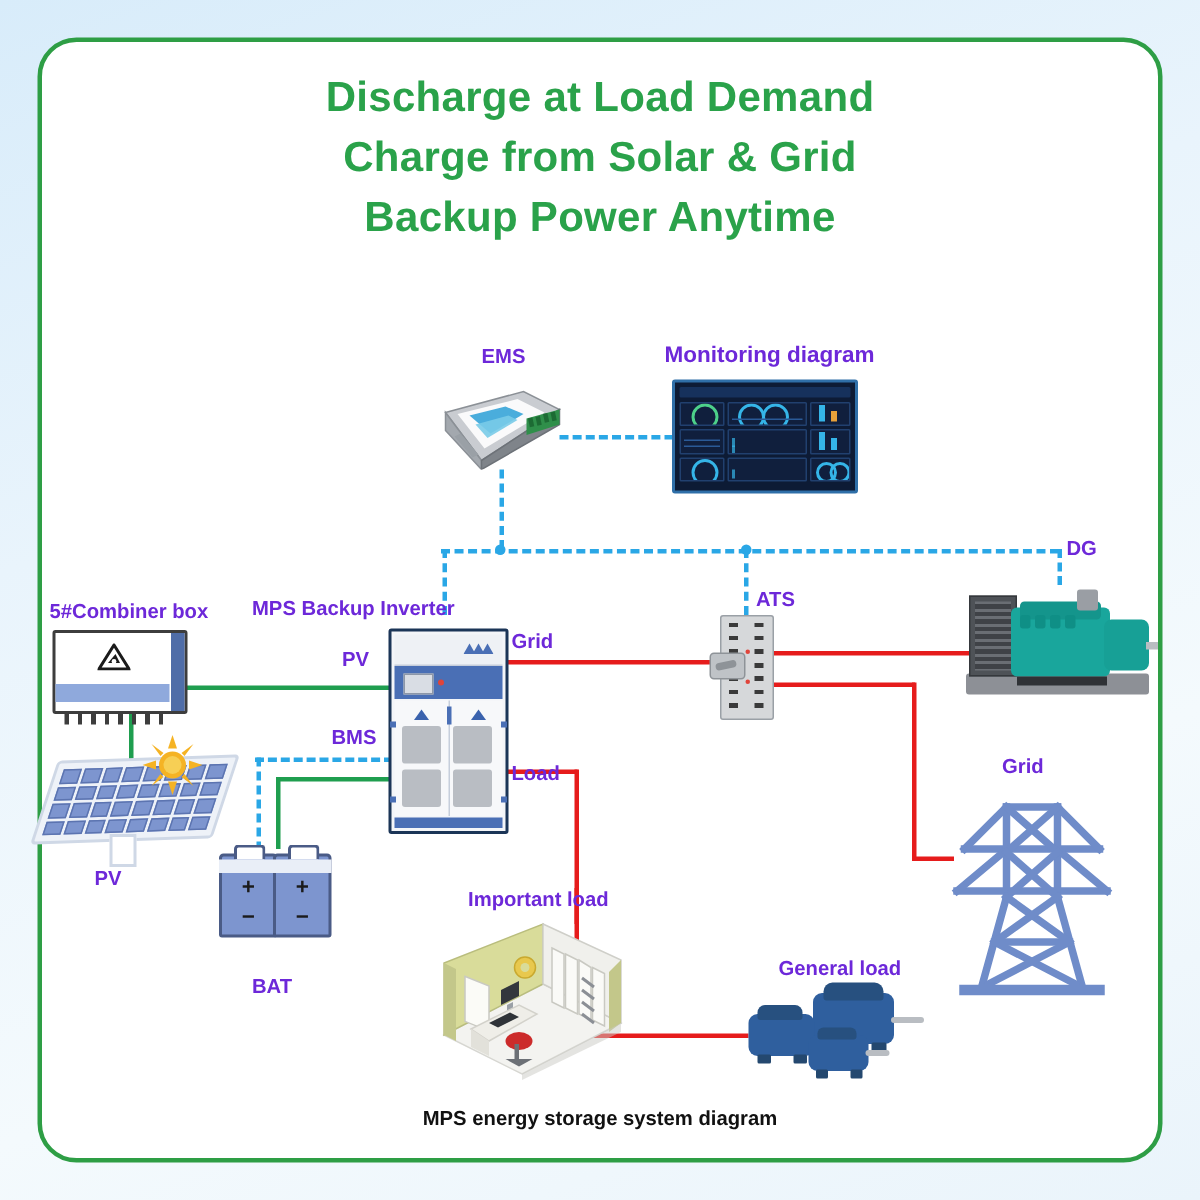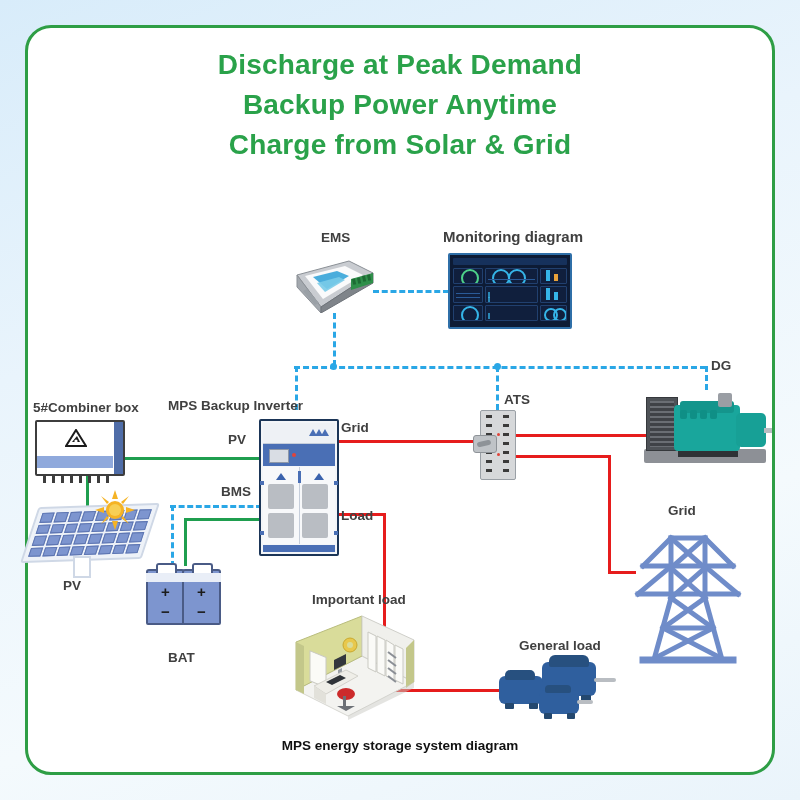--- a/index.html
+++ b/index.html
@@ -25,21 +25,21 @@
   
   .legend{position:absolute;left:62px;top:238px;}
   .legend-row{display:flex;align-items:center;height:26px;}
   .legend-swatch{width:60px;height:3px;margin-right:14px;}
   .sw-dc{background:#1f9e4f;}
   .sw-ac{background:#e01b1b;}
   .sw-comm{height:0;border-top:3px dotted #2aa7e6;}
   .legend-label{font-size:13.5px;font-weight:bold;color:#111;white-space:nowrap;}
 
   
-  .lbl{position:absolute;font-size:13.5px;font-weight:bold;color:#404040;white-space:nowrap;}
+  .lbl{position:absolute;font-size:13.5px;font-weight:bold;color:#6d28d9;white-space:nowrap;}
   .lbl-lg{font-size:15px;}
 
   
   .wire{position:absolute;}
   .h-green{height:3px;background:#1f9e4f;}
   .v-green{width:3px;background:#1f9e4f;}
   .h-red{height:2.5px;background:#e61c1c;}
   .v-red{width:2.5px;background:#e61c1c;}
   .h-comm{height:0;border-top:3px dashed #2aa7e6;}
   .v-comm{width:0;border-left:3px dashed #2aa7e6;}
@@ -150,23 +150,23 @@
     font-size:13.5px;font-weight:bold;color:#111;}
 </style>
 </head>
 <body>
 
 <div id="root">
 
   <div class="frame"></div>
 
   <div class="title-block">
-    <div class="title-line">Discharge at Peak Demand</div>
+    <div class="title-line">Discharge at Load Demand</div>
+    <div class="title-line">Charge from Solar &amp; Grid</div>
     <div class="title-line">Backup Power Anytime</div>
-    <div class="title-line">Charge from Solar &amp; Grid</div>
   </div>
 
 
   <div class="wire v-comm" style="left:333px;top:313px;height:53px;"></div>
 
   <div class="wire h-comm" style="left:294px;top:366px;width:412px;"></div>
   <div class="node" style="left:330px;top:363px;"></div>
   <div class="node" style="left:494px;top:363px;"></div>
 
   <div class="wire v-comm" style="left:295px;top:366px;height:44px;"></div>

